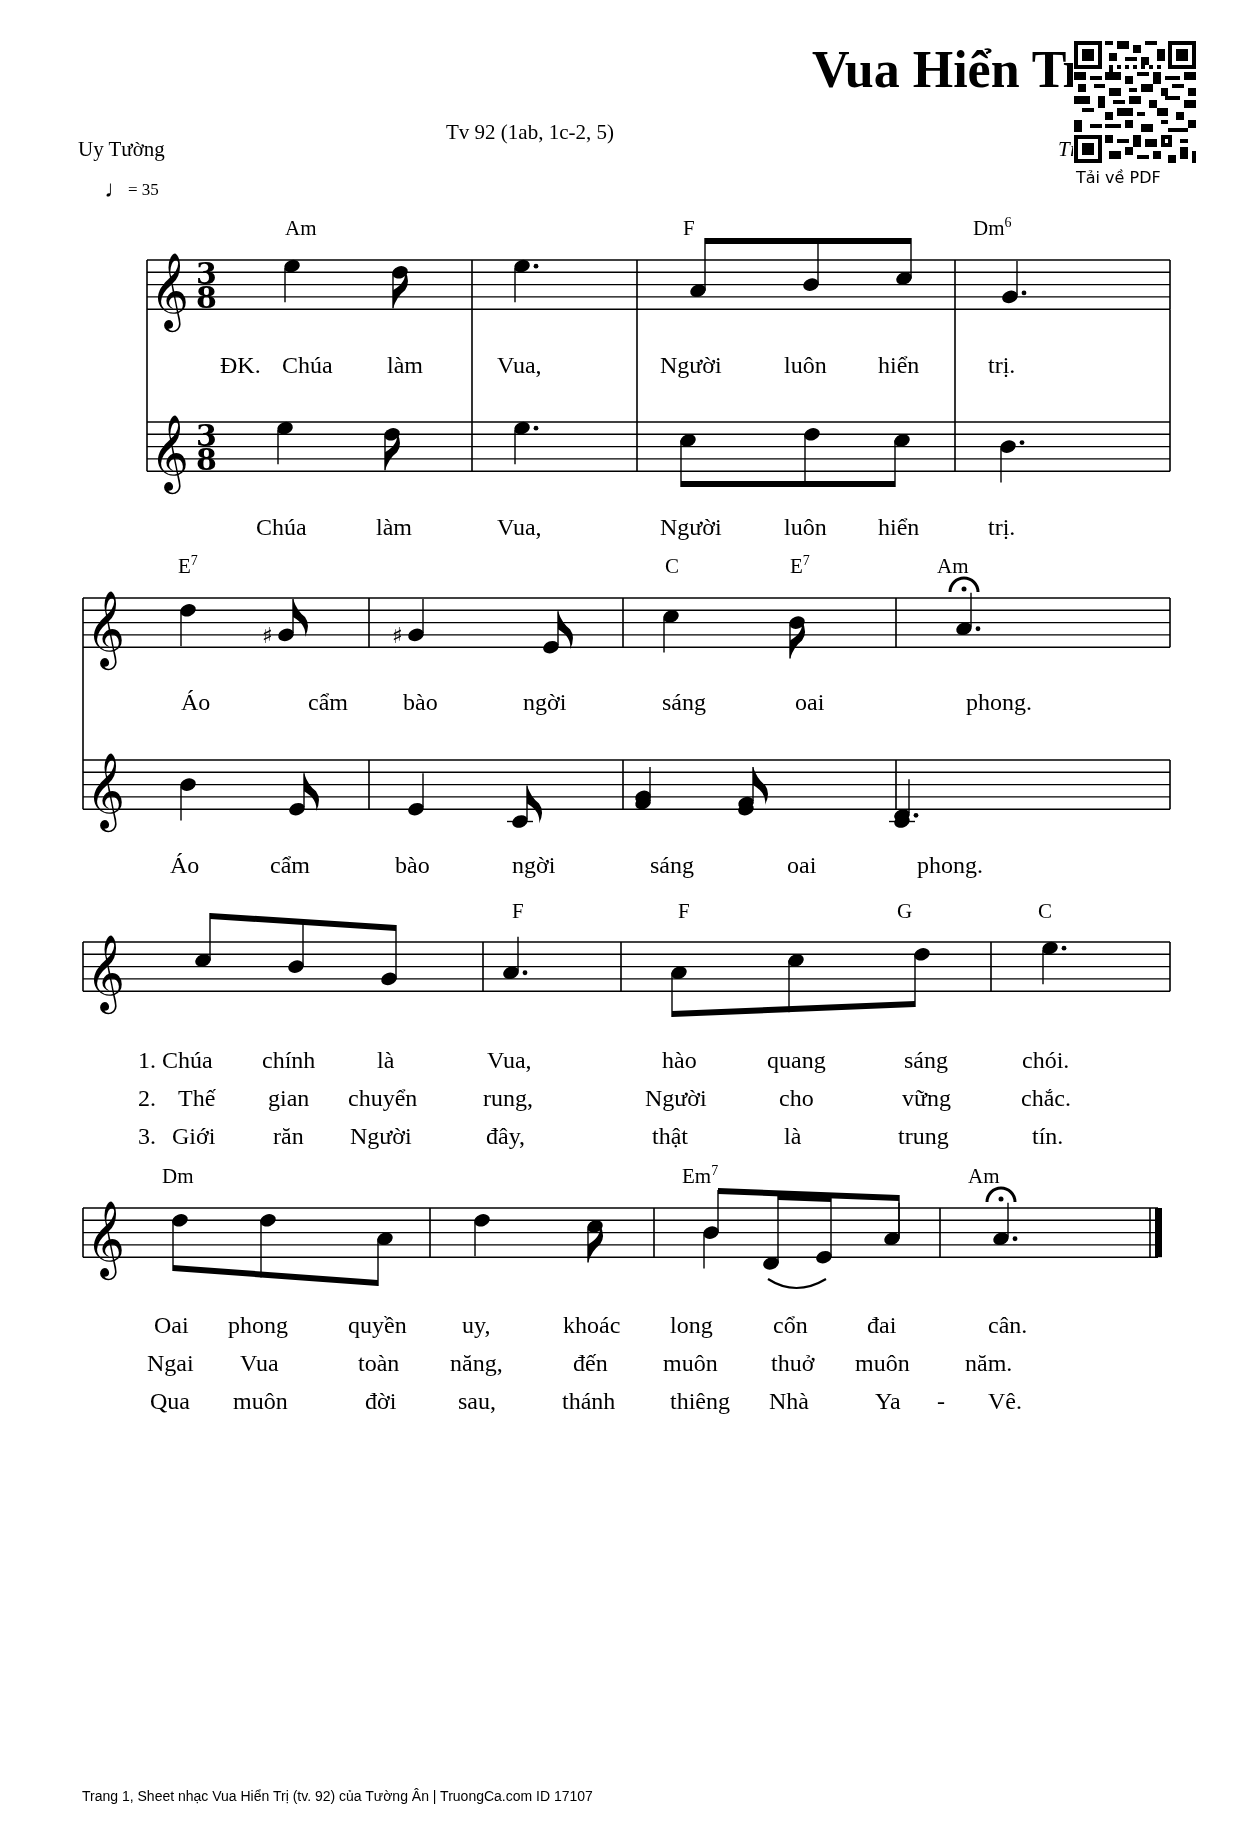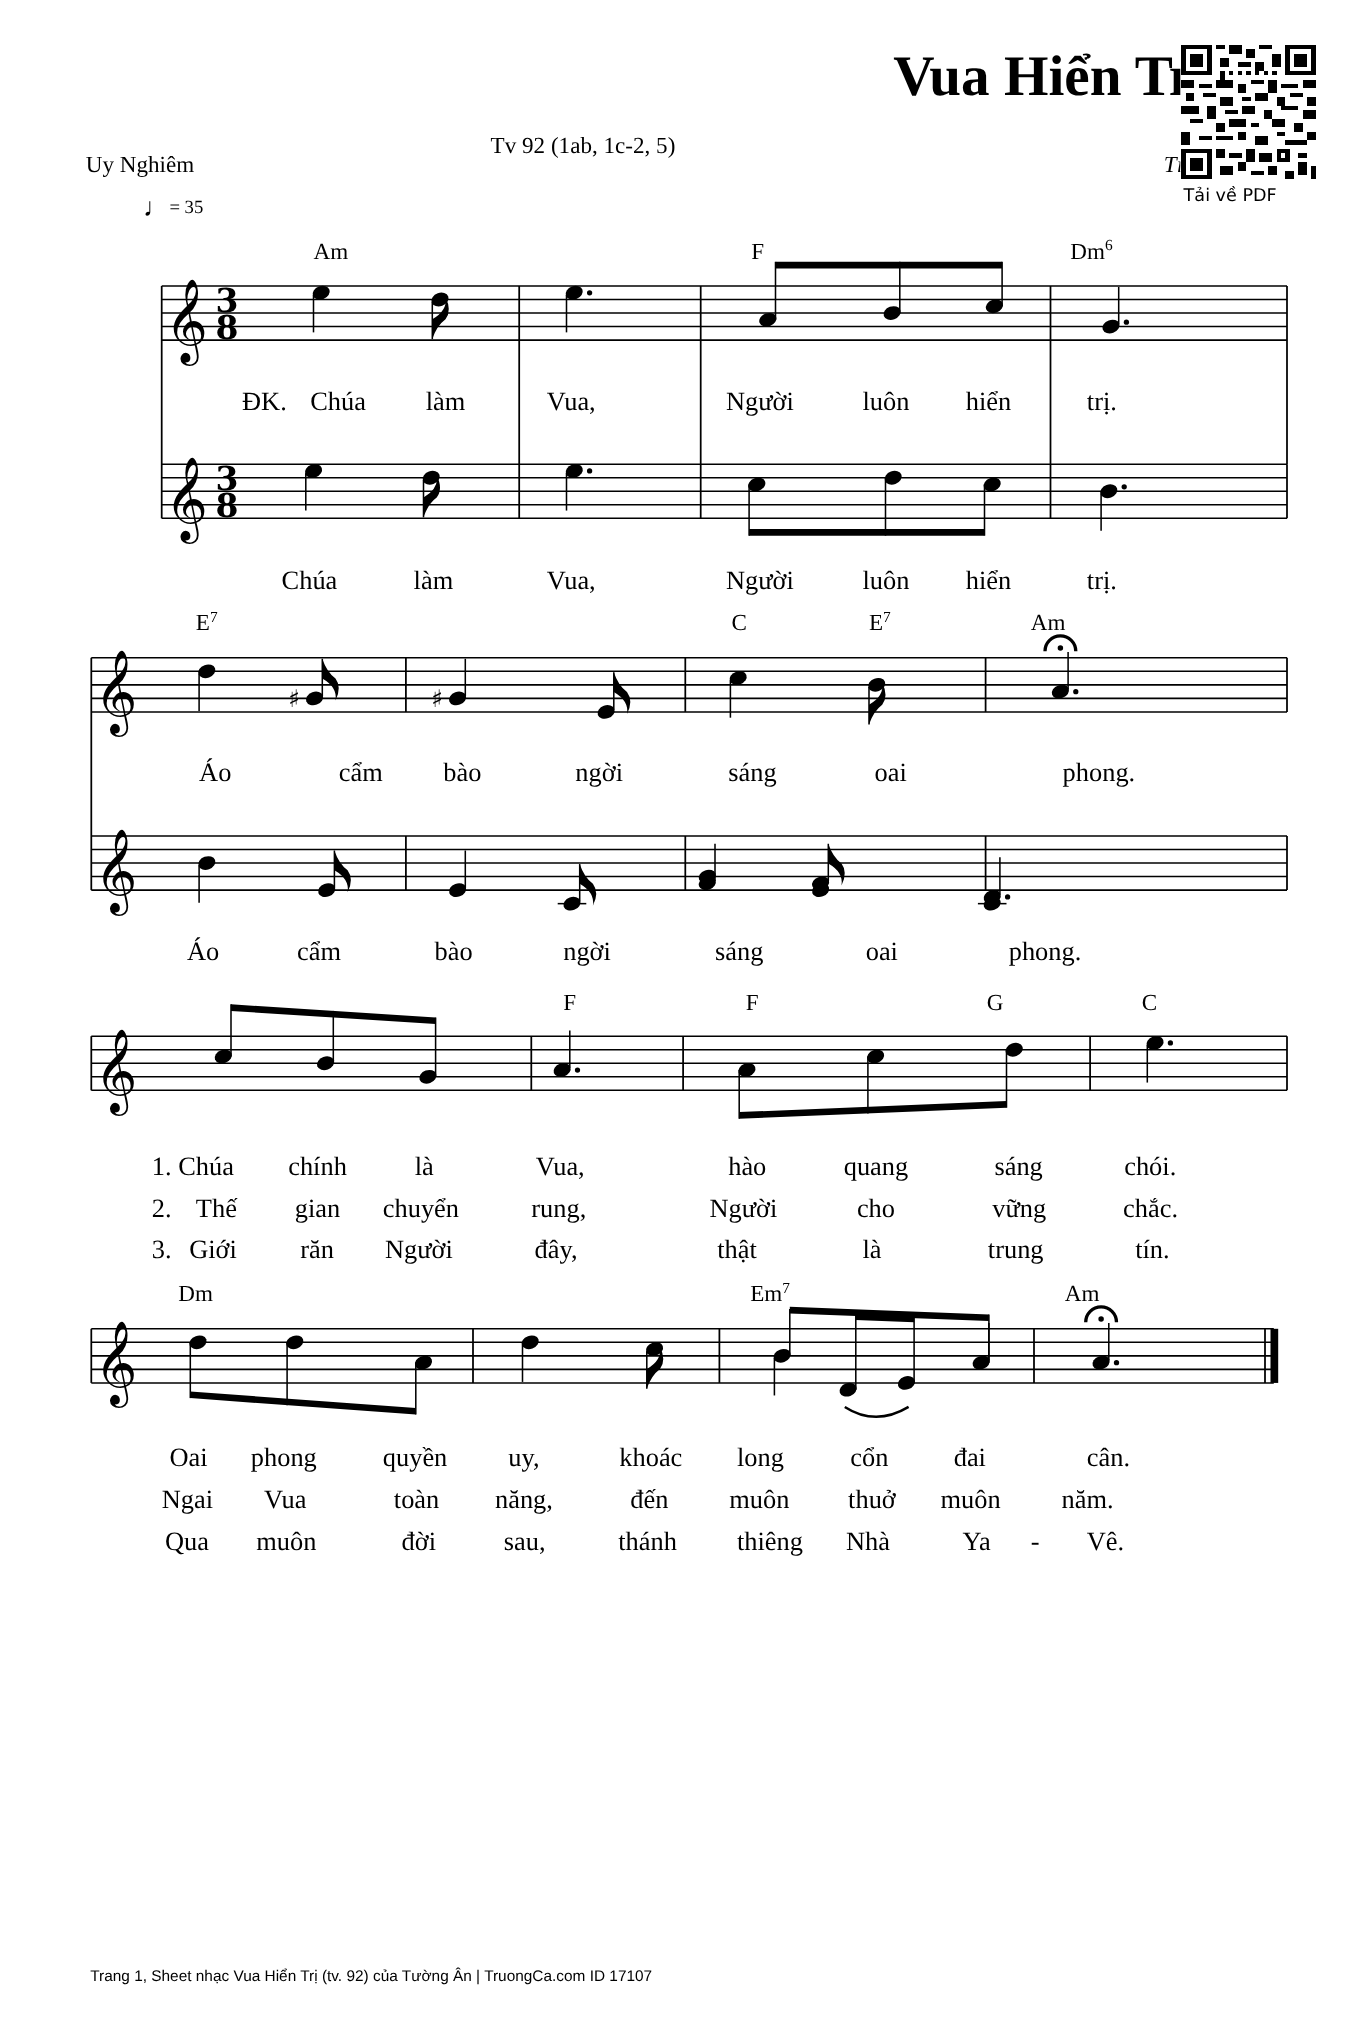--- a/index.html
+++ b/index.html
@@ -2,37 +2,37 @@
 <html><head>
 <meta charset="utf-8">
 <style>
   html, body { margin:0; padding:0; background:#ffffff; }
   body { width:1240px; height:1840px; position:relative; overflow:hidden;
          font-family:"Liberation Serif","DejaVu Serif",serif; color:#000; }
   .abs { position:absolute; white-space:nowrap; }
   #title { left:0; width:1100px; top:40px; text-align:right; font-size:52px; font-weight:bold; }
   #subtitle { left:0; width:1060px; top:120px; text-align:center; font-size:21px; }
   #composer-left { left:78px; top:137px; font-size:21px; }
-  #tempo { left:130px; top:176px; font-size:17px; }
+  #tempo { left:104px; top:176px; font-size:17px; }
   #tempo .note { font-size:24px; vertical-align:-2px; }
   #composer-right { left:1058px; top:137px; font-size:21px; font-style:italic; }
   #qr { left:1073px; top:41px; width:124px; height:122px; background:#fff; }
   #qr-label { left:1076px; top:168px; font-family:"DejaVu Sans","Liberation Sans",sans-serif; font-size:16px; }
   #footer { left:82px; top:1788px; font-family:"Liberation Sans","DejaVu Sans",sans-serif; font-size:14px; }
   svg#score { position:absolute; left:0; top:0; }
   .lyric { font-family:"Liberation Serif","DejaVu Serif",serif; font-size:24px; }
   .chord { font-family:"Liberation Serif","DejaVu Serif",serif; font-size:21px; }
   .sup { font-size:14px; }
 </style>
 </head>
 <body>
 
 <div class="abs" id="title">Vua Hiển Trị</div>
 <div class="abs" id="subtitle">Tv 92 (1ab, 1c-2, 5)</div>
-<div class="abs" id="composer-left">Uy Nghiêm</div>
+<div class="abs" id="composer-left">Uy Tường</div>
 <div class="abs" id="tempo">
   <span class="note">♩</span><span>= 35</span>
 </div>
 <div class="abs" id="composer-right">Tı</div>
 
 <div class="abs" id="qr">
   <svg width="124" height="122" viewBox="0 0 31 31" shape-rendering="crispEdges">
     <rect width="31" height="31" fill="#fff"></rect>
     <g fill="#000">
       <rect x="0" y="0" width="7" height="7"></rect>

